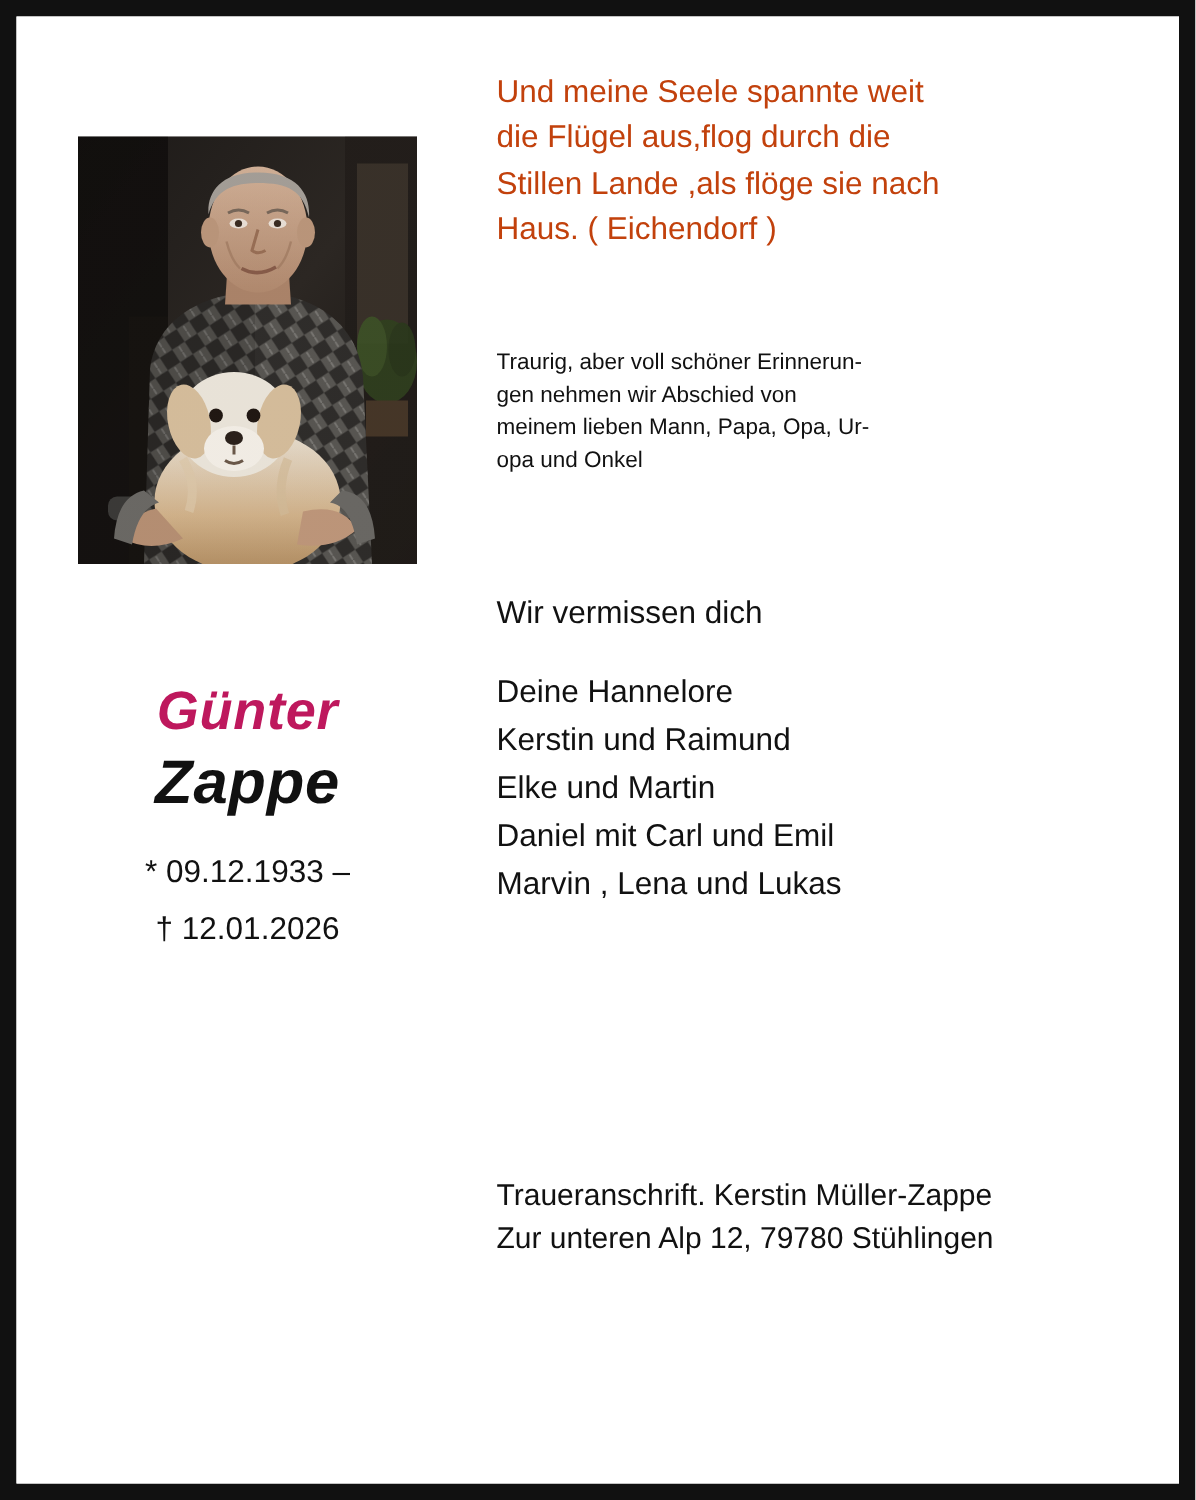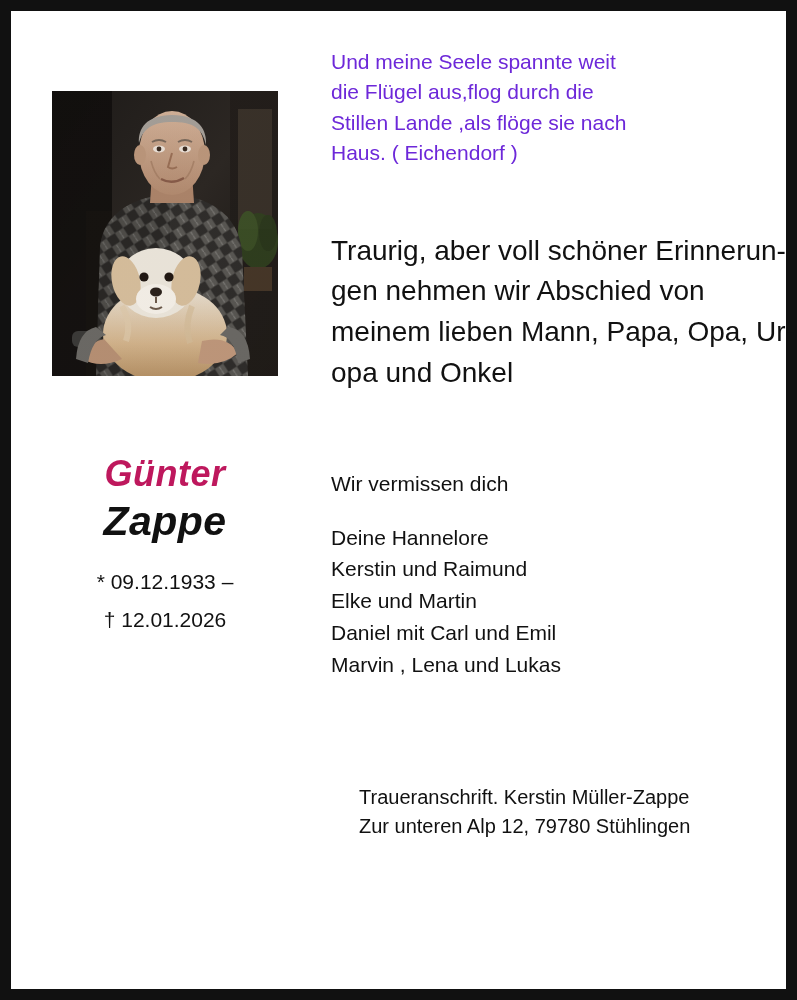--- a/index.html
+++ b/index.html
@@ -79,27 +79,27 @@
   
   .right-col {
     position: absolute;
     left: 320px;
     top: 36px;
     width: 440px;
   }
   .poem {
     font-size: 21px;
     line-height: 1.45;
-    color: #6d28d9;
+    color: #c2410c;
   }
   .poem div { white-space: nowrap; }
 
   .farewell {
     margin-top: 62px;
-    font-size: 28px;
+    font-size: 15px;
     line-height: 1.45;
     color: #111;
   }
   .farewell div { white-space: nowrap; }
 
   .missing-title {
     margin-top: 76px;
     font-size: 21px;
     line-height: 1.45;
     color: #111;
@@ -114,21 +114,21 @@
 
   .address {
     position: absolute;
     left: 320px;
     top: 772px;
     width: 450px;
     font-size: 20px;
     line-height: 1.45;
     color: #111;
   }
-  .address div { white-space: nowrap; margin-left: 28px; }
+  .address div { white-space: nowrap; }
 
   .ceremony {
     position: absolute;
     left: 320px;
     top: 842px;
     width: 455px;
     font-size: 20px;
     line-height: 1.47;
     color: #111;
   }

